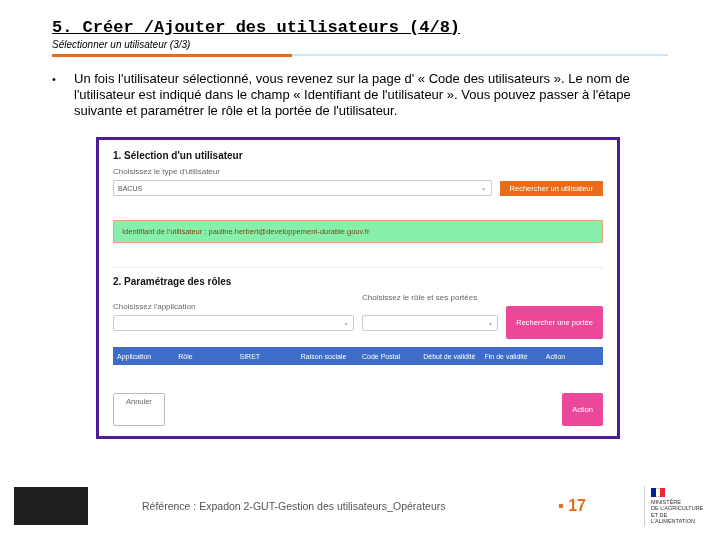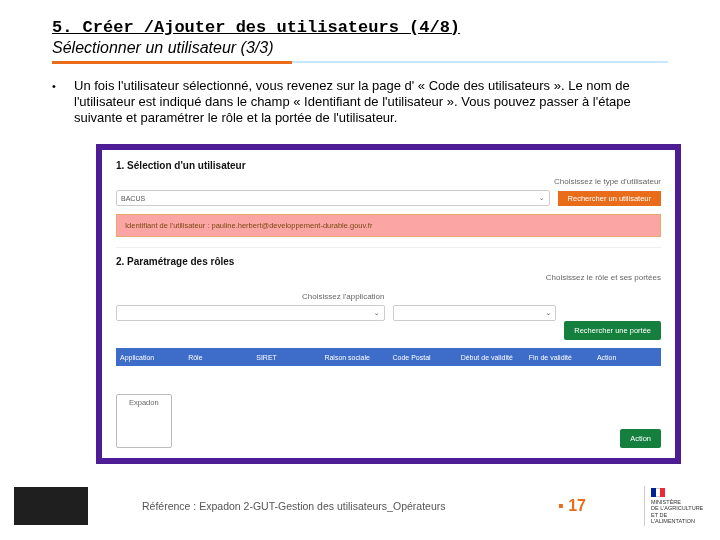--- a/index.html
+++ b/index.html
@@ -14,21 +14,21 @@
   .slide {
     padding: 18px 52px 0 52px;
   }
   .title {
     font-size: 17px;
     font-weight: bold;
     text-decoration: underline;
     font-family: Liberation Mono, monospace;
   }
   .subtitle {
-    font-size: 16px;
+    font-size: 10px;
     font-style: italic;
     margin-top: 2px;
   }
   .hr1 {
     border: none;
     border-top: 2px solid #c9e7ff;
     margin-top: 4px;
     width: 100%;
   }
   .hr2 {
@@ -48,38 +48,37 @@
     line-height: 16px;
     flex: 0 0 8px;
   }
   .body-text {
     font-size: 13px;
     line-height: 16px;
   }
 
   .screenshot {
     margin: 18px 0 0 44px;
-    width: 585px;
-    border: 6px solid #4c1d95;
+    width: 524px;
+    border: 3px solid #4c1d95;
     background: #fff;
     font-size: 8px;
     color: #333;
     padding: 10px 14px 10px 14px;
   }
   .sec-title {
     font-weight: bold;
     font-size: 10px;
     color: #111;
     margin-bottom: 6px;
   }
   .sec-sub {
     font-size: 8px;
     color: #666;
     margin-bottom: 4px;
-    text-align: right;
   }
   .row { display: flex; align-items: center; gap: 8px; margin-bottom: 6px; }
   .select {
     flex: 1;
     height: 16px;
     border: 1px solid #ccc;
     border-radius: 2px;
     background: #fff;
     font-size: 7px;
     color: #555;
@@ -91,35 +90,34 @@
   .chev { font-size: 7px; color: #666; }
   .btn-orange {
     background: #e86c1a;
     color: #fff;
     font-size: 7.5px;
     padding: 3px 10px;
     border-radius: 0;
     white-space: nowrap;
   }
   .btn-blue {
-    background: #15803d;
-    color: #fff;
-    font-size: 7.5px;
-    padding: 5px 10px;
+    background: #ec4899;
+    color: #fff;
+    font-size: 7.5px;
+    padding: 12px 10px;
     border-radius: 2px;
     white-space: nowrap;
-    margin-top: 35px;
   }
   .ident-box {
     border: 1px solid #e8a96a;
-    background: #fca5a5;
+    background: #86efac;
     padding: 6px 8px;
     font-size: 7.5px;
     color: #7a4a10;
-    margin: 8px 0;
+    margin: 24px 0;
   }
   .table-header {
     background: #3d6cc9;
     display: flex;
     color: #fff;
     font-size: 7px;
     height: 18px;
     align-items: center;
     margin-top: 8px;
   }
@@ -245,21 +243,21 @@
       <div class="th">Rôle</div>
       <div class="th">SIRET</div>
       <div class="th">Raison sociale</div>
       <div class="th">Code Postal</div>
       <div class="th">Début de validité</div>
       <div class="th">Fin de validité</div>
       <div class="th">Action</div>
     </div>
 
     <div class="btn-row">
-      <div class="btn-outline">Expadon</div>
+      <div class="btn-outline">Annuler</div>
       <div class="btn-blue">Action</div>
     </div>
   </div>
 </div>
 
 <div class="footer">
   <div class="logo-left"></div>
   <div class="ref">Référence : Expadon 2-GUT-Gestion des utilisateurs_Opérateurs</div>
   <div class="page">▪ <span>17</span></div>
   <div class="logo-right">

